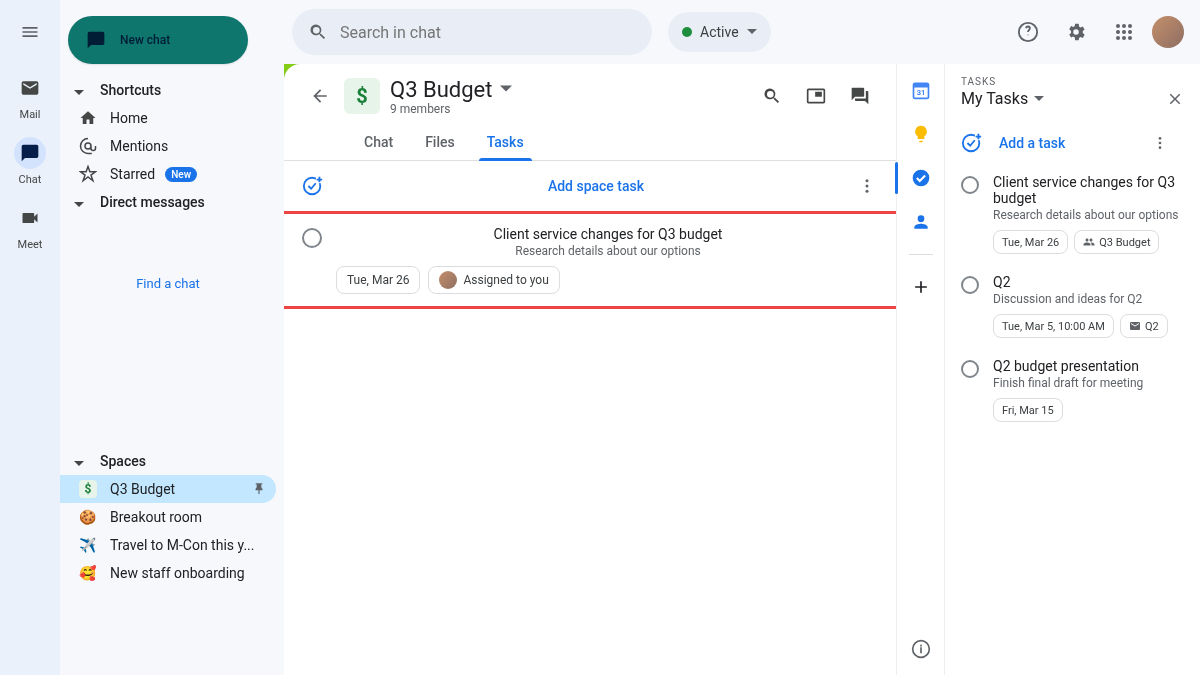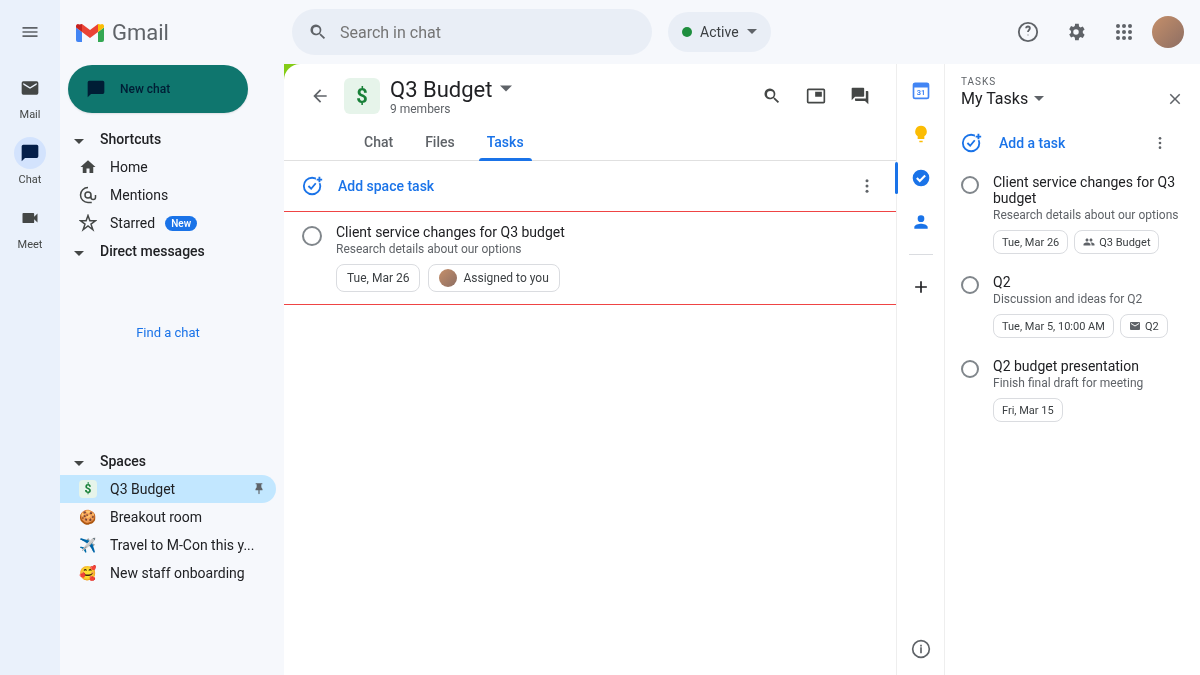--- a/index.html
+++ b/index.html
@@ -50,21 +50,21 @@
 .space-title-wrap { margin-left: 10px; }
 .space-title { font-size: 22px; color: #202124; display: flex; align-items: center; cursor: pointer; }
 .space-sub { font-size: 12px; color: #5f6368; }
 .space-actions { margin-left: auto; display: flex; gap: 4px; }
 .space-actions .icon-btn { width: 40px; height: 40px; display: flex; align-items: center; justify-content: center; border-radius: 50%; cursor: pointer; color: #444746; }
 .space-tabs { display: flex; padding: 8px 0 0 64px; border-bottom: 1px solid #e0e0e0; }
 .space-tab { padding: 10px 16px; font-size: 14px; color: #5f6368; cursor: pointer; position: relative; font-weight: 500; }
 .space-tab.active { color: #1a73e8; }
 .space-tab.active::after { content: ''; position: absolute; left: 8px; right: 8px; bottom: -1px; height: 3px; background: #1a73e8; border-radius: 3px 3px 0 0; }
 .task-list { padding: 0; }
-.add-task-row, .task-row { display: flex; align-items: flex-start; padding: 12px 16px; border-bottom: 1px solid #ef4444; }
+.add-task-row, .task-row { display: flex; align-items: flex-start; padding: 12px 16px; border-bottom: 3px solid #ef4444; text-align: center; }
 .add-task-row { align-items: center; }
 .add-task-icon { color: #1a73e8; margin-right: 14px; margin-left: 2px; }
 .add-task-text { color: #1a73e8; font-size: 14px; font-weight: 500; flex: 1; }
 .task-circle { width: 20px; height: 20px; border: 2px solid #80868b; border-radius: 50%; margin-right: 14px; margin-left: 2px; margin-top: 2px; cursor: pointer; flex-shrink: 0; }
 .task-body { flex: 1; }
 .task-title { font-size: 14px; color: #202124; }
 .task-sub { font-size: 12px; color: #5f6368; margin-top: 2px; }
 .task-chips { display: flex; gap: 8px; margin-top: 8px; }
 .chip { height: 28px; border: 1px solid #dadce0; border-radius: 8px; display: flex; align-items: center; padding: 0 10px; font-size: 12px; color: #3c4043; }
 .chip .chip-avatar { width: 18px; height: 18px; border-radius: 50%; background: linear-gradient(135deg, #c58f6a, #8d6e63); margin-right: 6px; }
@@ -126,30 +126,20 @@
     <div class="icon-wrap">
         <svg width="20" height="20" viewBox="0 0 24 24">
           <path fill="#444746" d="M17 10.5V7a1 1 0 00-1-1H4a1 1 0 00-1 1v10a1 1 0 001 1h12a1 1 0 001-1v-3.5l4 4v-11l-4 4z"></path>
         </svg>
       </div>
     <span>Meet</span>
   </div>
 </div>
 
 <div class="sidebar">
-  <div class="logo-row">
-    <svg width="28" height="22" viewBox="0 0 28 22">
-      <path fill="#4285f4" d="M2 20h4V10L0 5.5V18a2 2 0 002 2z"></path>
-      <path fill="#34a853" d="M22 20h4a2 2 0 002-2V5.5L22 10z"></path>
-      <path fill="#fbbc04" d="M22 2v8l6-4.5V4a2 2 0 00-3.2-1.6z"></path>
-      <path fill="#ea4335" d="M6 10V2l8 6 8-6v8l-8 6z"></path>
-      <path fill="#c5221f" d="M0 4v1.5L6 10V2L3.2 2.4A2 2 0 000 4z"></path>
-    </svg>
-    <span class="logo-text">Gmail</span>
-  </div>
   <div class="new-chat-btn">
     <svg width="20" height="20" viewBox="0 0 24 24">
         <path fill="#001d35" d="M20 2H4a2 2 0 00-2 2v18l4-4h14a2 2 0 002-2V4a2 2 0 00-2-2zm-7 9h-2V8H9v3H6v2h3v3h2v-3h3v-2h-2z" opacity="0"></path>
         <path fill="#001d35" d="M20 2H4a2 2 0 00-2 2v18l4-4h14a2 2 0 002-2V4a2 2 0 00-2-2z"></path>
       </svg>
     <span>New chat</span>
   </div>
 
   <div class="sb-header">
     <span class="caret">

